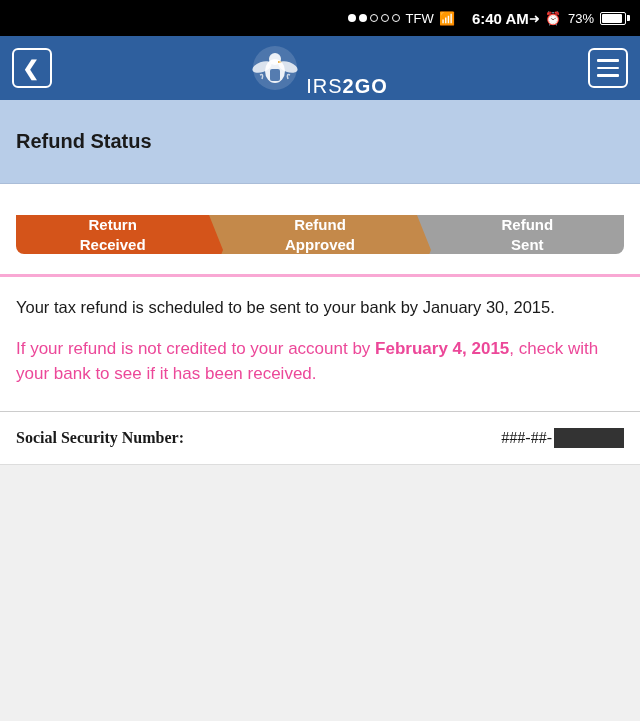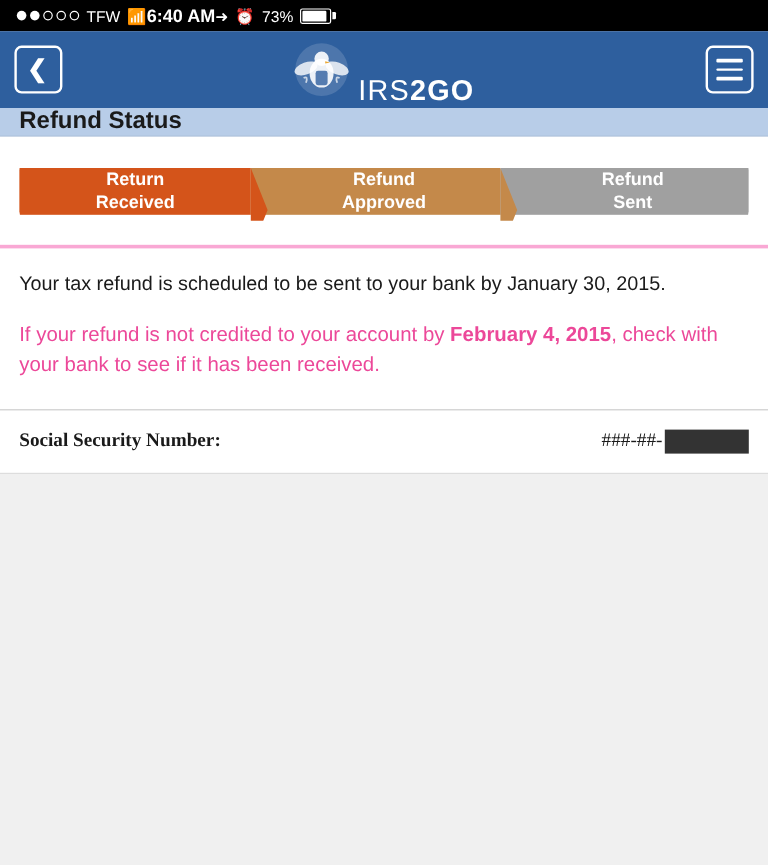--- a/index.html
+++ b/index.html
@@ -10,23 +10,23 @@
       background: #f0f0f0;
       font-size: 16px;
     }
 
     
     .status-bar {
       background: #000;
       color: #fff;
       display: flex;
       align-items: center;
-      justify-content: flex-start;
+      justify-content: flex-end;
       padding: 6px 14px;
-      height: 26px;
+      height: 36px;
       font-size: 13px;
       font-weight: 500;
     }
     .status-left {
       display: flex;
       align-items: center;
       gap: 6px;
     }
     .signal-dots {
       display: flex;
@@ -36,20 +36,21 @@
     .dot {
       width: 8px;
       height: 8px;
       border-radius: 50%;
     }
     .dot.filled { background: #fff; }
     .dot.empty { background: transparent; border: 1.5px solid #fff; }
     .status-center {
       font-size: 15px;
       font-weight: 600;
+      margin-left: 16px;
     }
     .status-right {
       display: flex;
       align-items: center;
       gap: 6px;
     }
     .battery-icon {
       width: 26px;
       height: 13px;
       border: 1.5px solid #fff;
@@ -107,21 +108,21 @@
       display: flex;
       align-items: center;
       gap: 8px;
     }
     .nav-logo-emblem {
       width: 46px;
       height: 46px;
     }
     .nav-title-text {
       color: #fff;
-      font-size: 24px;
+      font-size: 20px;
       font-weight: 300;
       letter-spacing: 1px;
       margin-top: 36px;
     }
     .nav-title-bold {
       font-weight: 700;
     }
     .nav-menu-btn {
       width: 40px;
       height: 40px;
@@ -138,21 +139,21 @@
     .hamburger-line {
       width: 22px;
       height: 2.5px;
       background: #fff;
       border-radius: 1px;
     }
 
     
     .page-header {
       background: #b8cde8;
-      padding: 0 16px;
+      padding: 30px 16px;
       border-bottom: 1px solid #aabdd8;
     }
     .page-header-title {
       font-size: 20px;
       font-weight: 600;
       color: #1a1a1a;
     }
 
     
     .main-content {
@@ -160,21 +161,21 @@
       padding: 0;
     }
 
     
     .progress-container {
       padding: 20px 16px;
       background: #fff;
     }
     .progress-steps {
       display: flex;
-      align-items: center;
+      align-items: flex-end;
       height: 50px;
       border-radius: 8px;
       overflow: hidden;
     }
     .step {
       flex: 1;
       display: flex;
       align-items: center;
       justify-content: center;
       text-align: center;

